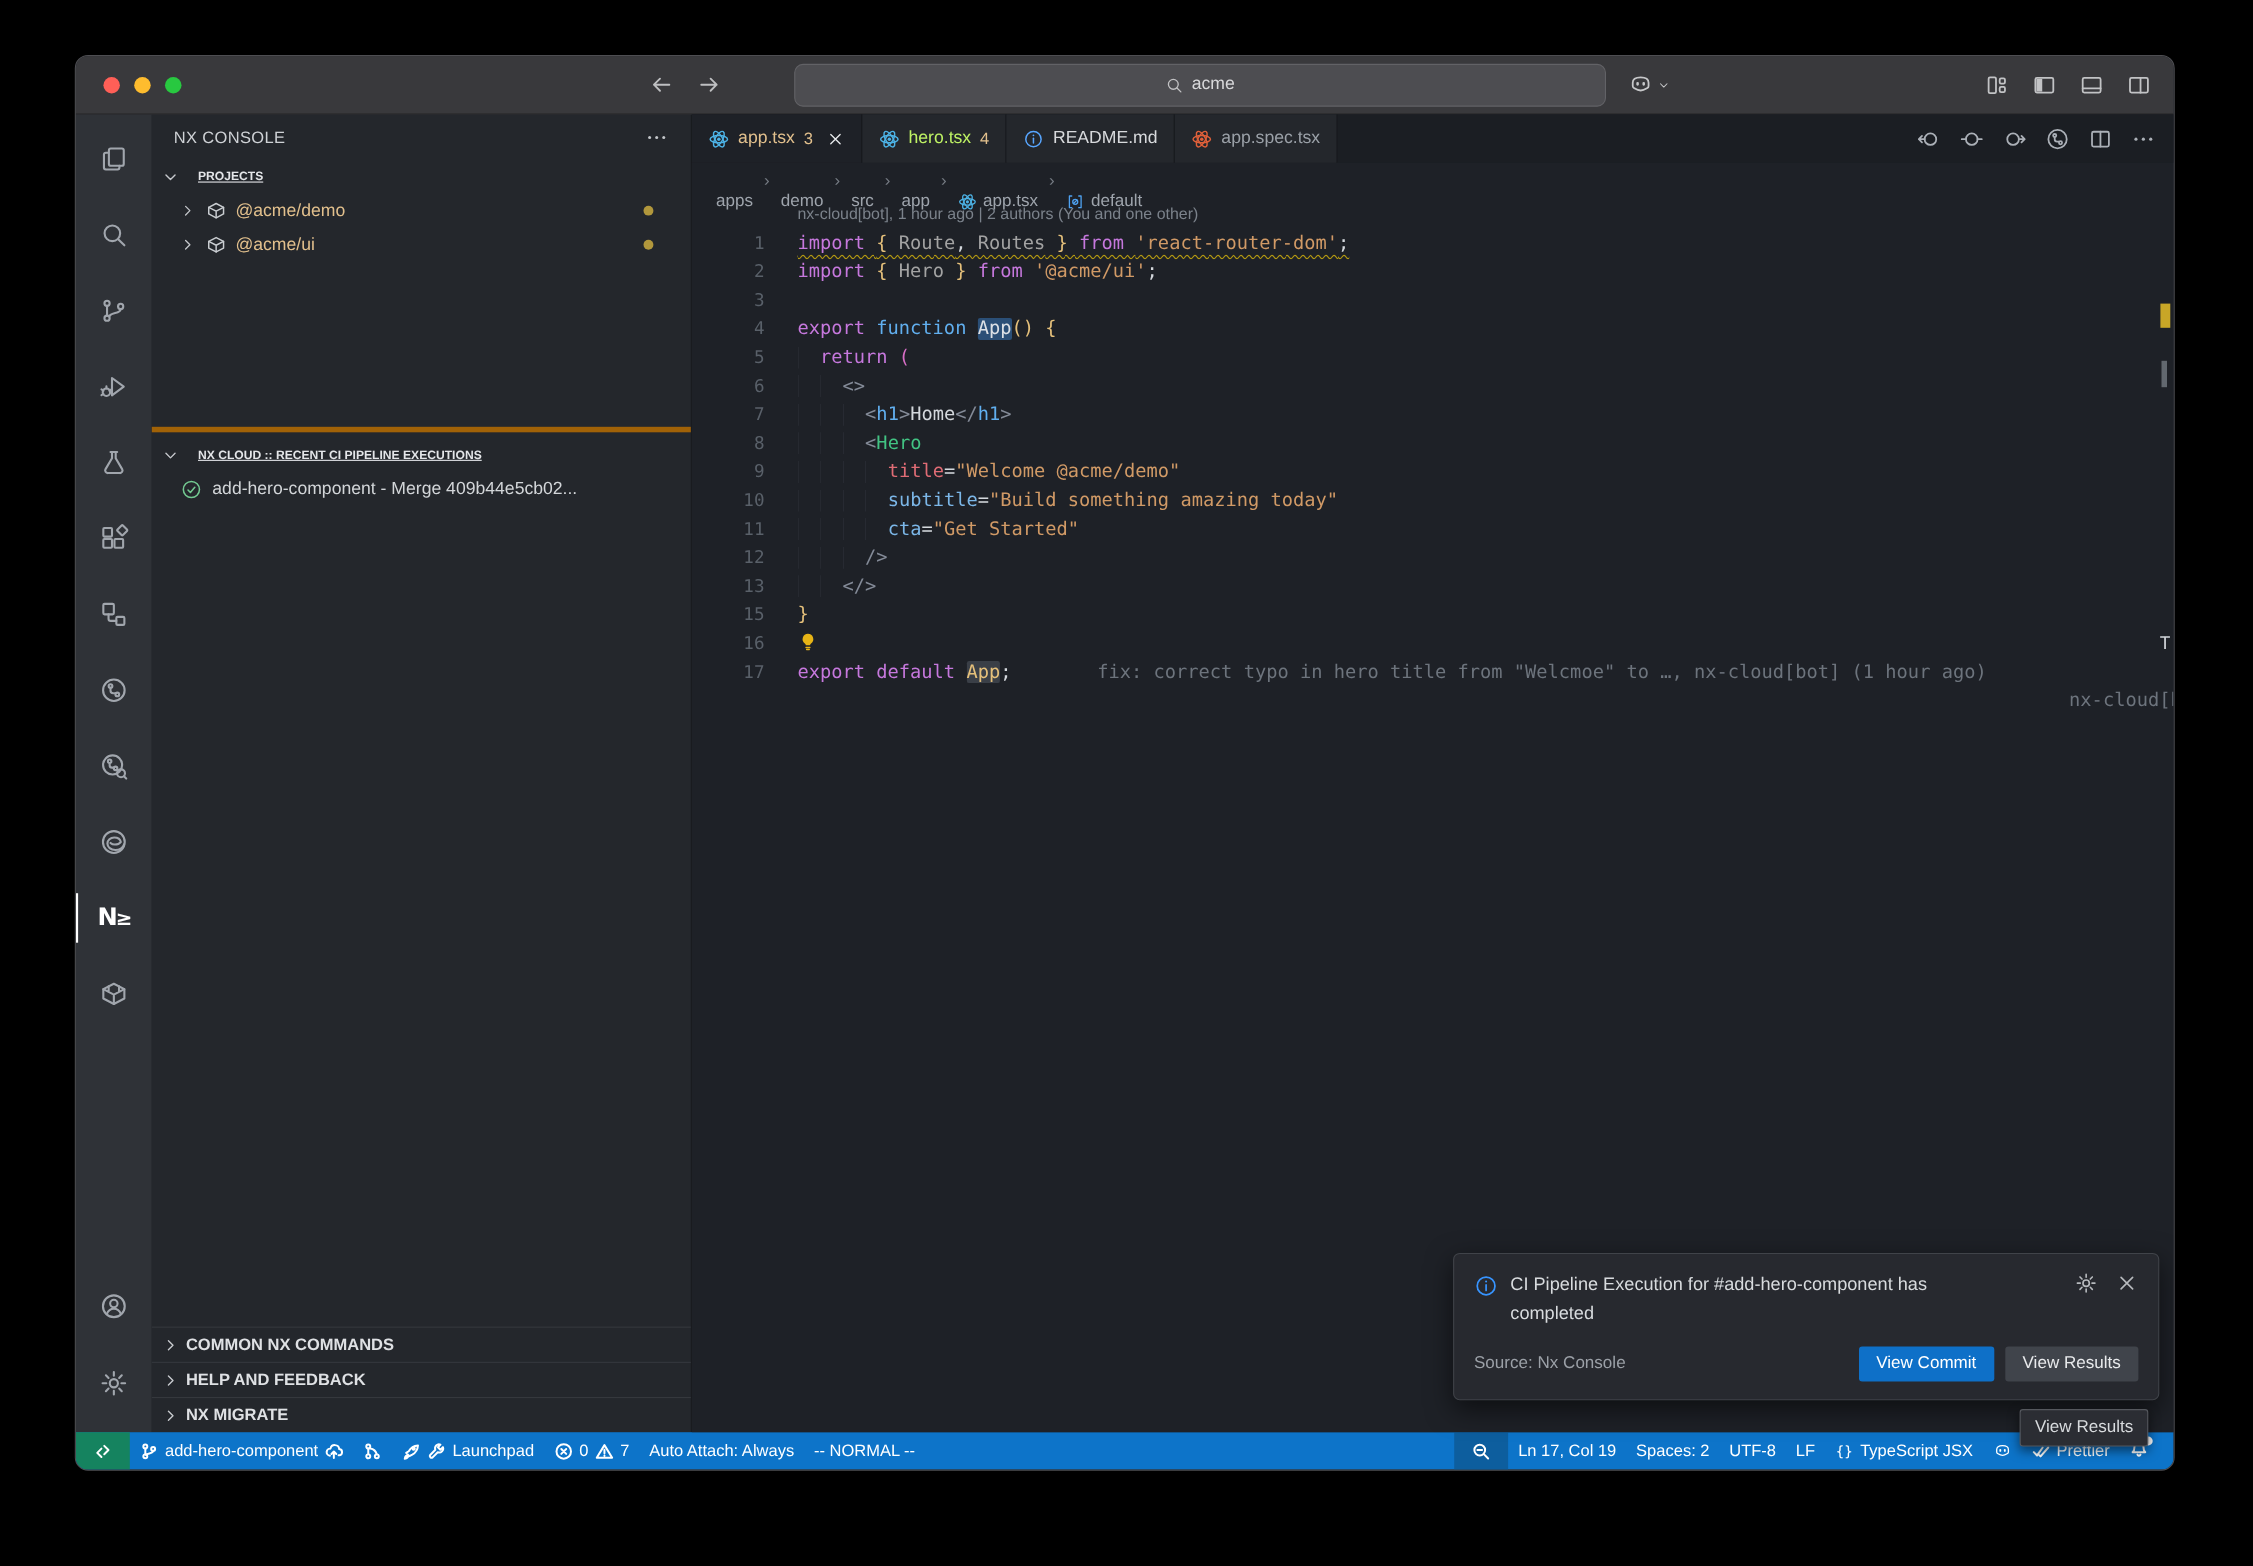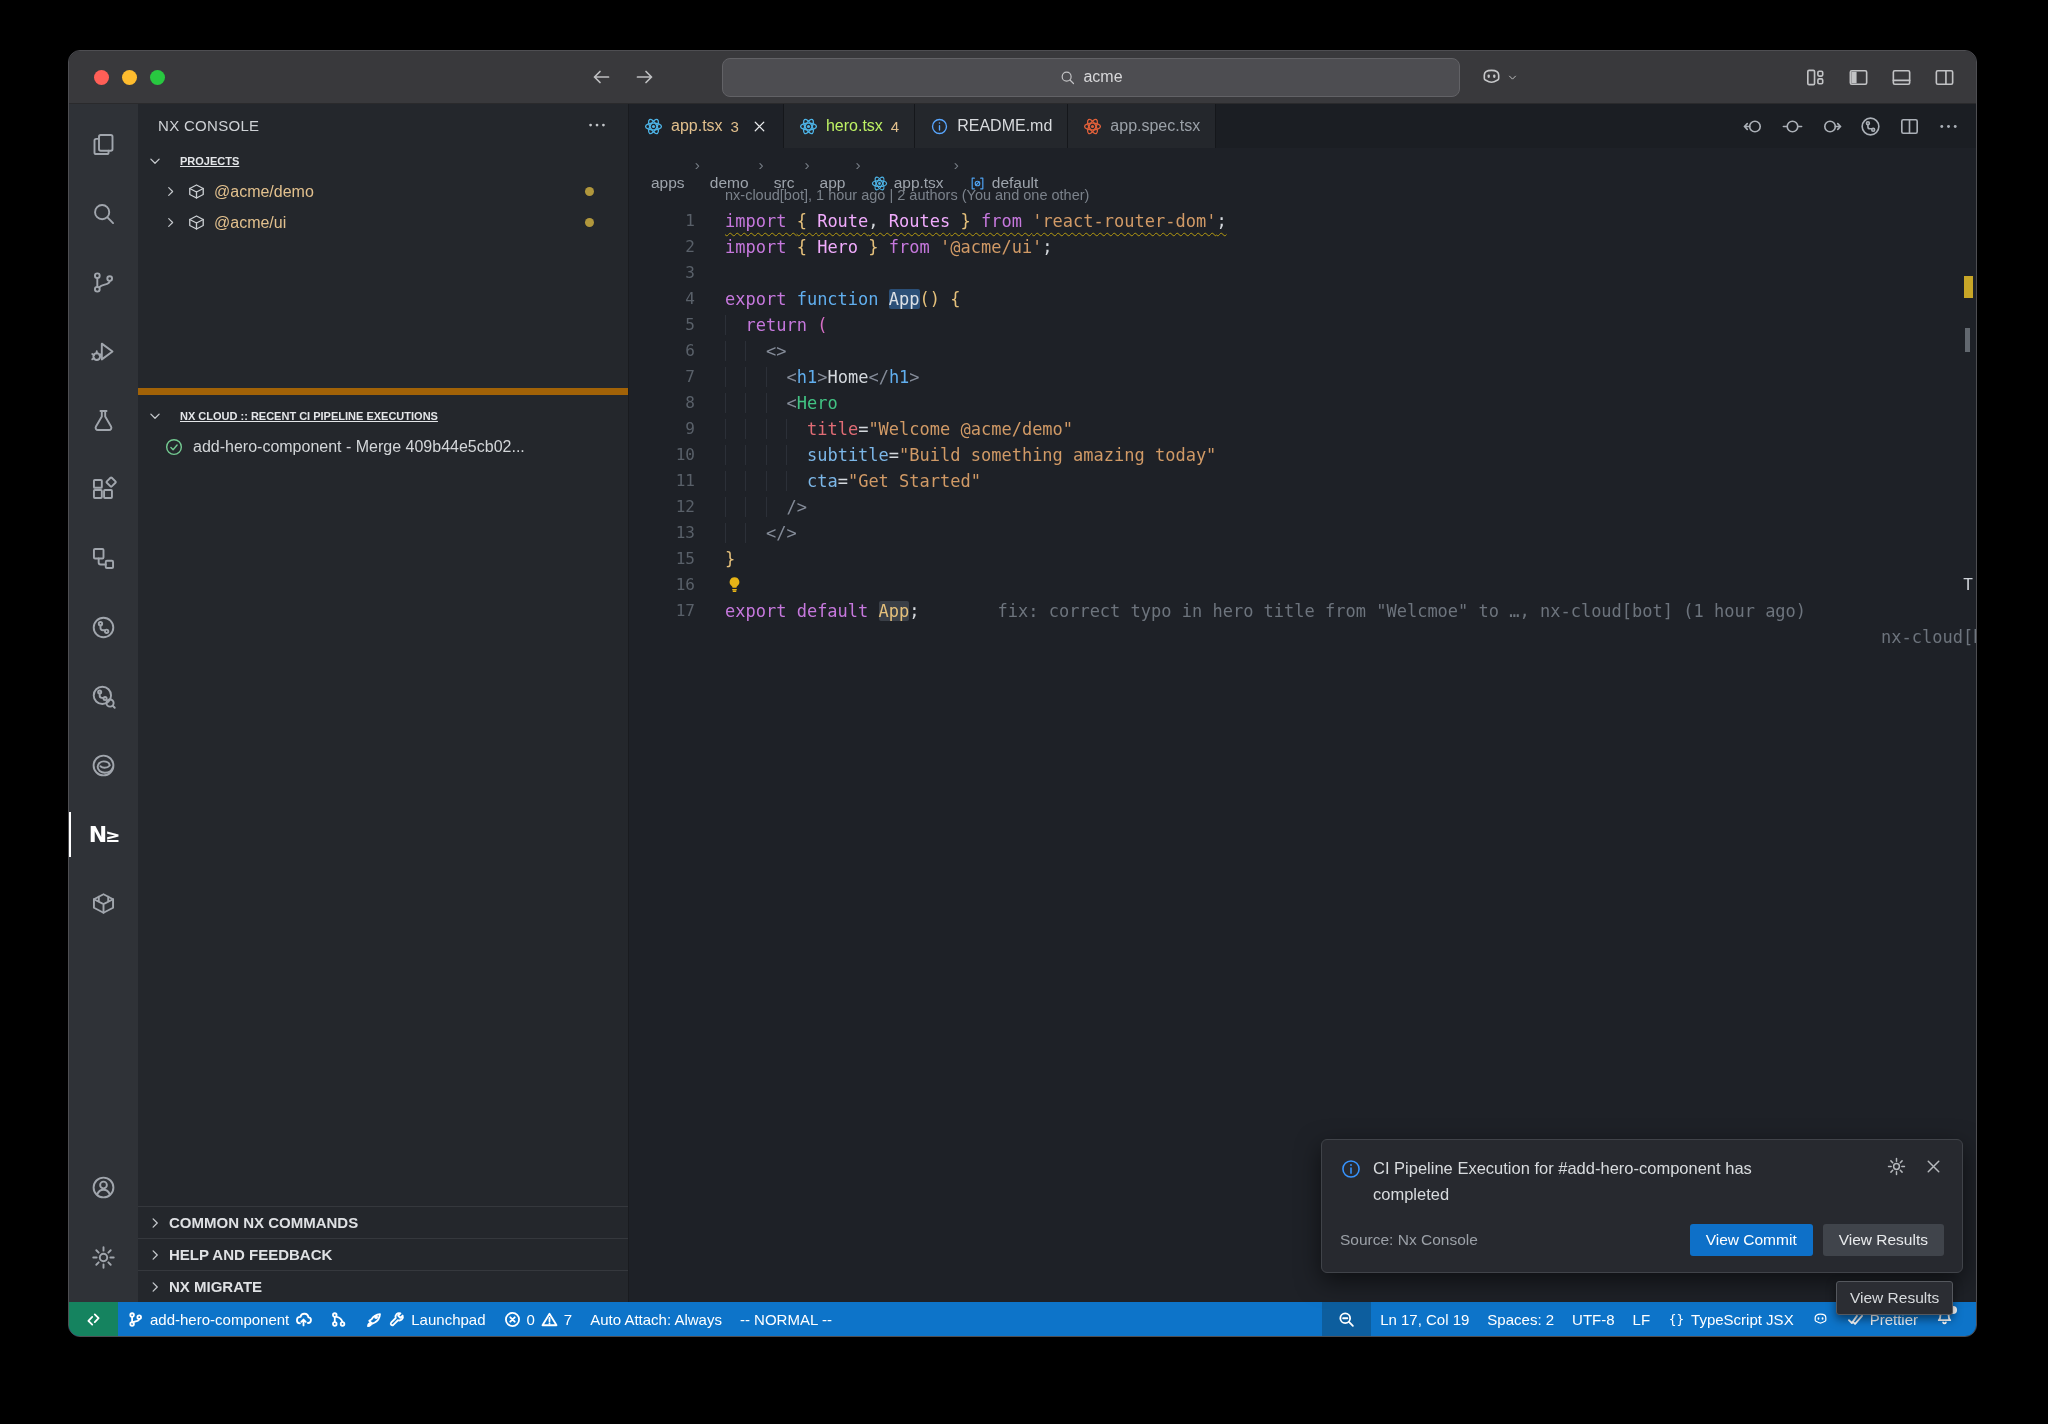--- a/index.html
+++ b/index.html
@@ -44,21 +44,21 @@
   .side-more{margin-left:auto;color:#c3c6ca;width:22px;height:22px;}
   .section-title{height:30px;display:flex;align-items:center;gap:16px;padding-left:8px;font-weight:700;
     font-size:11px;color:#e4e6e9;flex:none;cursor:pointer;text-decoration:underline;}
   .section-title .i{color:#c6c9cd;width:18px;height:18px;}
   .proj-row{height:31px;display:flex;align-items:center;gap:8px;padding-left:24px;font-size:16px;
     color:#e2c08d;flex:none;cursor:pointer;}
   .proj-row .chev{color:#c3c6ca;width:17px;height:17px;}
   .proj-row .pkg{color:#c9cdd1;width:19px;height:19px;}
   .mod-dot{width:9px;height:9px;border-radius:50%;background:#b1973c;margin-left:auto;margin-right:34px;}
   .side-spacer{height:150px;flex:none;}
-  .cloud-section{border-top:7px solid #a16207;padding-top:6px;flex:none;}
+  .cloud-section{border-top:5px solid #a16207;padding-top:6px;flex:none;}
   .pipe-row{height:31px;display:flex;align-items:center;gap:9px;padding-left:26px;font-size:16px;color:#d3d6d9;cursor:pointer;}
   .pipe-row .chk{color:#73c991;width:20px;height:20px;}
   .bottom-sections{margin-top:auto;flex:none;}
   .bottom-row{height:31px;border-top:1px solid #35383d;display:flex;align-items:center;gap:5px;
     padding-left:8px;font-weight:700;font-size:15px;color:#dfe1e4;cursor:pointer;}
   .bottom-row .i{color:#c6c9cd;width:18px;height:18px;}
 
   
   .editor{flex:1;display:flex;flex-direction:column;background:#1e2127;position:relative;min-width:0;}
   .tabbar{height:44px;background:#1b1e23;display:flex;flex:none;position:relative;}
@@ -75,21 +75,21 @@
   .crumb{display:flex;align-items:center;gap:6px;cursor:pointer;margin-top:36px;}
   .crumb .i{width:17px;height:17px;}
   .crumb-sep{color:#767c84;}
 
   .code{flex:1;position:relative;font-family:"DejaVu Sans Mono","Liberation Mono",monospace;
     font-size:17px;line-height:26px;overflow:hidden;}
   .code-row{display:flex;height:26px;white-space:pre;}
   .lnum{width:66px;text-align:right;color:#596069;font-size:16px;flex:none;}
   .lcontent{padding-left:30px;white-space:pre;}
   .blame-row .lcontent{font-family:"Liberation Sans",sans-serif;font-size:14.5px;color:#7b828b;}
-  .tk-kw{color:#c678dd}.tk-fn{color:#61afef}.tk-var{color:#f0abfc}.tk-brace{color:#e5c07b}
+  .tk-kw{color:#c678dd}.tk-fn{color:#61afef}.tk-var{color:#a3a3a3}.tk-brace{color:#e5c07b}
   .tk-pink{color:#d66ec5}.tk-gray{color:#848b98}.tk-tag{color:#61afef}.tk-comp{color:#42c383}
   .tk-attr{color:#7cb7e8}.tk-attrstd{color:#e06c75}.tk-str{color:#d19a66}.tk-fg{color:#d4d8dd}
   .tk-ind{box-shadow:inset 1px 0 0 #2c3038;}
   .tk-hl1{color:#dce0e5;background:#2b4f77;border-radius:2px;}
   .tk-hl2{color:#e5c07b;background:#3a3f47;border-radius:2px;}
   .squig{text-decoration:underline;text-decoration-style:wavy;text-decoration-color:#b49910;
     text-decoration-thickness:1.2px;text-underline-offset:5px;}
   .inline-blame{color:#6d747d;margin-left:78px;}
   .bulb{display:inline-flex;width:19px;height:19px;vertical-align:-3px;}
   .clipped-blame{position:absolute;right:0;top:442px;width:95px;height:26px;overflow:hidden;

